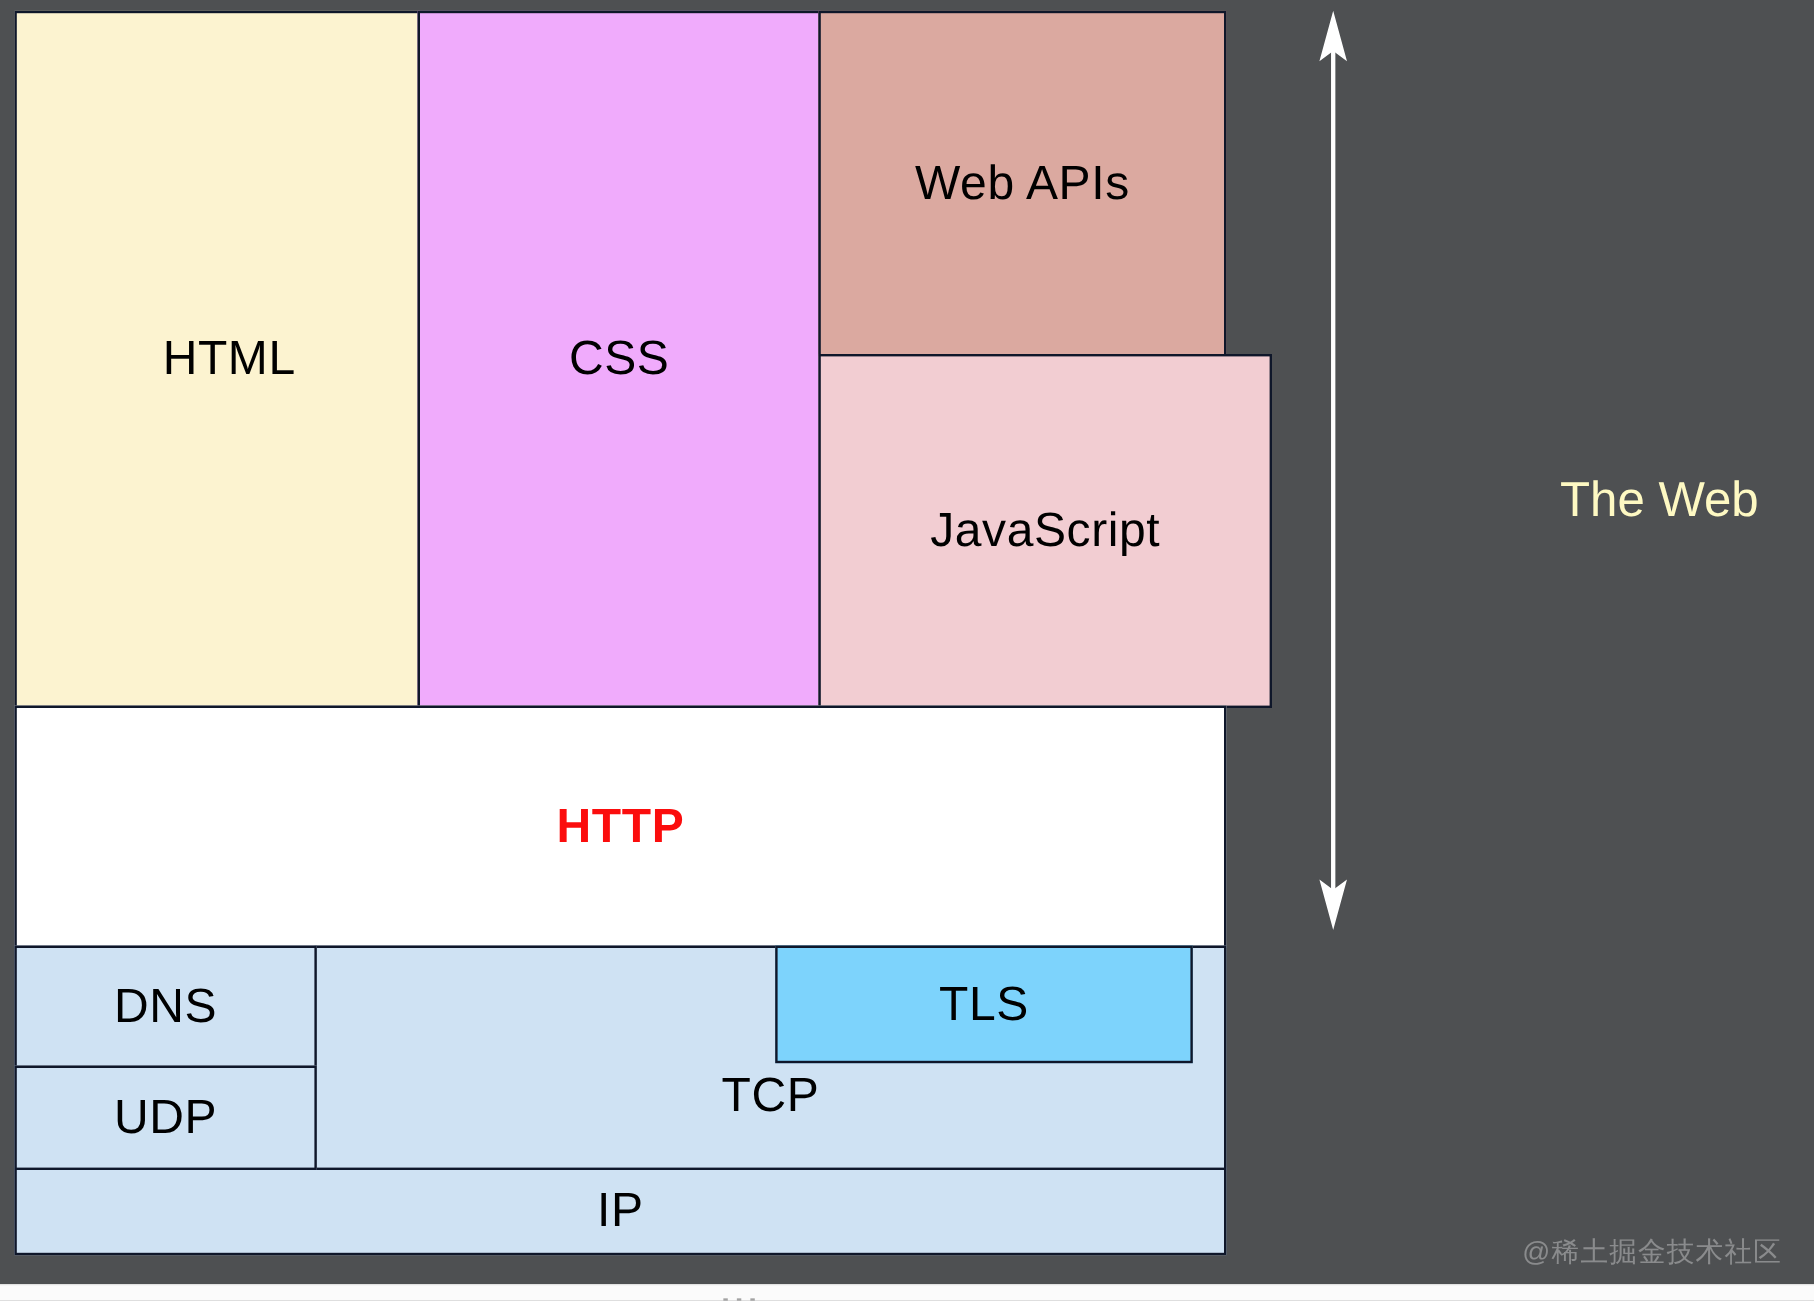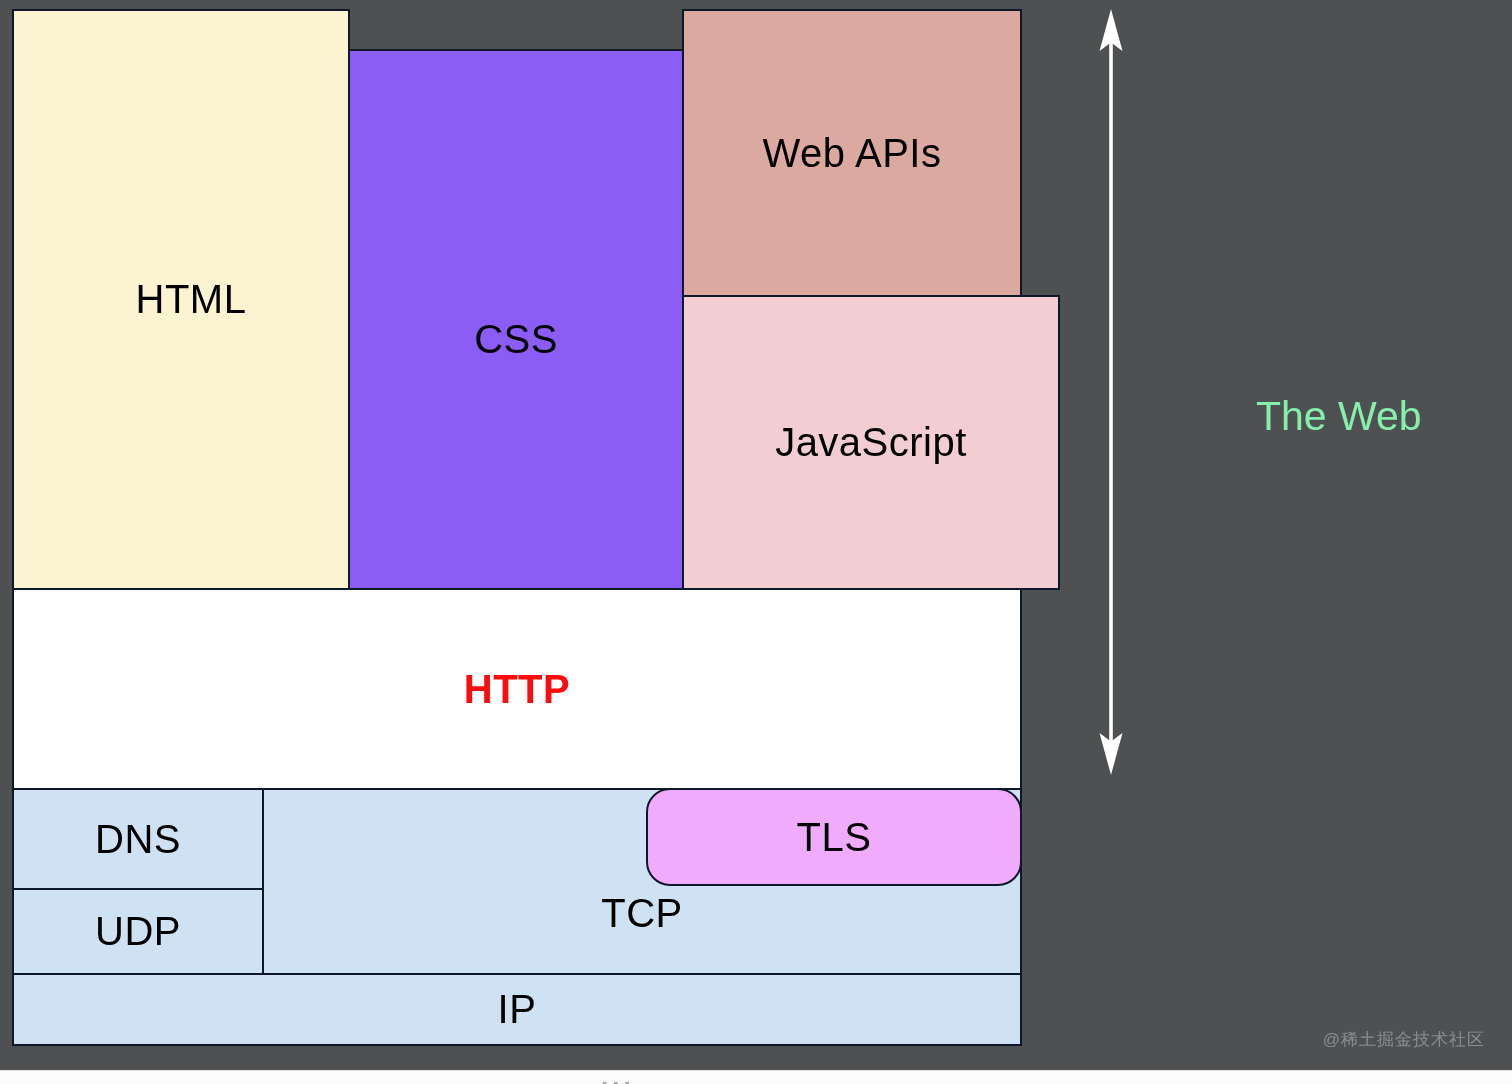--- a/index.html
+++ b/index.html
@@ -18,51 +18,51 @@
     border: 2px solid #0f172a;
     box-sizing: border-box;
     display: flex;
     align-items: center;
     justify-content: center;
     font-size: 40px;
     color: #000;
     letter-spacing: 0.5px;
   }
   .box-html       { left: 12px;  top: 9px;   width: 338px;  height: 581px; background: #FCF3D0; padding-left: 20px; }
-  .box-css        { left: 348px; top: 9px;   width: 336px;  height: 581px; background: #8b5cf6; margin-top: 40px; }
+  .box-css        { left: 348px; top: 9px;   width: 336px;  height: 581px; background: #f0abfc; }
   .box-webapis    { left: 682px; top: 9px;   width: 340px;  height: 288px; background: #DBA9A0; }
   .box-javascript { left: 682px; top: 295px; width: 378px;  height: 295px; background: #F2CDD2; }
   .box-http       { left: 12px;  top: 588px; width: 1010px; height: 202px; background: #FFFFFF; }
   .box-http .layer-label { color: #FB0D0D; font-weight: bold; }
   .box-dns        { left: 12px;  top: 788px; width: 252px;  height: 102px; background: #CFE2F3; z-index: 2; }
   .box-udp        { left: 12px;  top: 888px; width: 252px;  height: 87px;  background: #CFE2F3; z-index: 2; }
   .box-tcp        { left: 262px; top: 788px; width: 760px;  height: 187px; background: #CFE2F3; z-index: 1; text-align: center; }
   .box-tcp .layer-label {
     position: absolute; left: 50%; top: 123px;
     transform: translate(-50%, -50%);
   }
-  .box-tls        { left: 646px; top: 788px; width: 376px;  height: 98px;  background: #f0abfc; z-index: 3; border-radius: 24px; }
+  .box-tls        { left: 646px; top: 788px; width: 348px;  height: 98px;  background: #7dd3fc; z-index: 3; }
   .box-ip         { left: 12px;  top: 973px; width: 1010px; height: 73px;  background: #CFE2F3; }
 
   .arrow-svg {
     position: absolute;
     left: 1089px; top: 6px;
     width: 44px; height: 772px;
   }
   .the-web-label {
     position: absolute;
-    left: 1256px; top: 393px;
+    left: 1300px; top: 393px;
     font-size: 41px;
-    color: #86efac;
+    color: #fef9c3;
     white-space: nowrap;
   }
   .watermark {
     position: absolute;
     right: 27px; top: 1028px;
-    font-size: 17px;
+    font-size: 23px;
     color: rgba(255, 255, 255, 0.34);
     letter-spacing: 1px;
     white-space: nowrap;
   }
   .bottom-bar {
     position: absolute;
     left: 0; top: 1070px;
     width: 1512px; height: 14px;
     background: #FBFBFB;
     border-top: 1px solid #e2e2e2;

